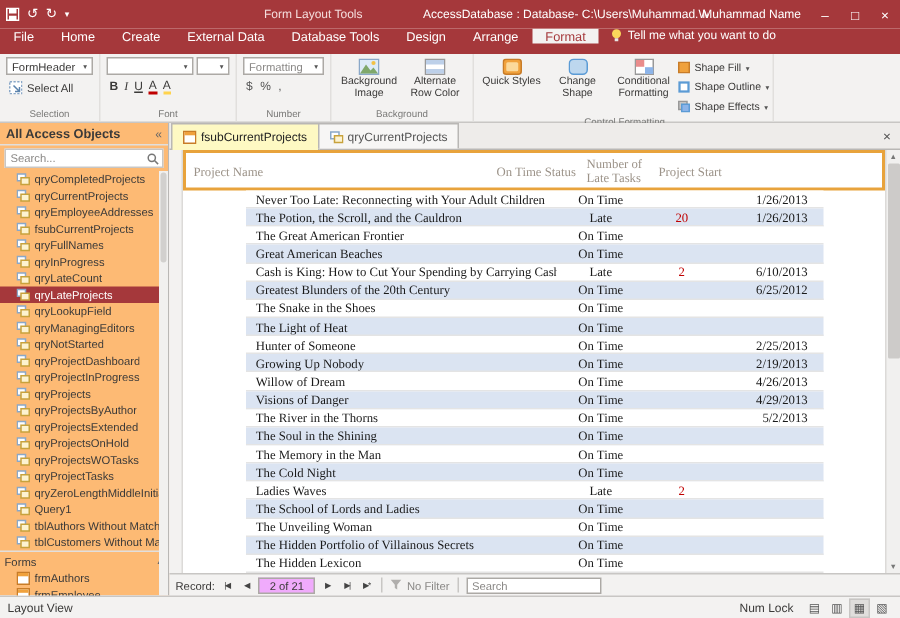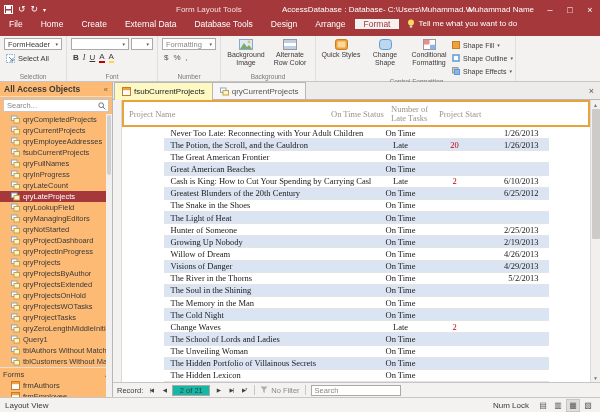--- a/index.html
+++ b/index.html
@@ -108,21 +108,21 @@
 
   
   .vscroll{flex:0 0 10px;background:#F1F0EF;border-left:1px solid #DCDAD8;display:flex;flex-direction:column;align-items:center;font-size:5px;color:#777;}
   .vs-arrow{height:9px;display:flex;align-items:center;justify-content:center;width:100%;flex:0 0 9px;}
   .vs-thumb{width:8px;background:#CDCBC9;border-radius:1px;height:130px;flex:0 0 130px;}
   .vs-spacer{flex:1;}
 
   
   .record-nav{flex:0 0 15px;background:#F3F2F1;border-top:1px solid #C8C6C4;display:flex;align-items:center;font-size:7.5px;color:#3b3a39;padding-left:4px;gap:3px;}
   .rn-btn{display:flex;align-items:center;justify-content:center;min-width:10px;height:11px;font-size:5.5px;color:#444;letter-spacing:-1px;}
-  .rn-pos{background:#14b8a6;border:1px solid #ACA9A5;height:11px;min-width:38px;display:flex;align-items:center;justify-content:center;padding:0 3px;font-size:7.5px;}
+  .rn-pos{background:#f0abfc;border:1px solid #ACA9A5;height:11px;min-width:38px;display:flex;align-items:center;justify-content:center;padding:0 3px;font-size:7.5px;}
   .rn-sep{width:1px;height:10px;background:#C8C6C4;margin:0 2px;}
   .rn-filter{display:flex;align-items:center;gap:3px;color:#8a8886;white-space:nowrap;}
   .rn-search{background:#fff;border:1px solid #ACA9A5;height:11px;width:90px;display:flex;align-items:flex-start;}
   .rn-search input{border:none;outline:none;width:100%;font-size:7.5px;padding:0 3px;font-family:inherit;background:transparent;color:#333;}
   .rn-search input::placeholder{color:#8a8886;}
 
   
   .statusbar{flex:0 0 15px;background:#F3F2F1;border-top:1px solid #C8C6C4;display:flex;align-items:center;font-size:8px;color:#3b3a39;padding:0 5px;}
   .st-right{margin-left:auto;display:flex;align-items:center;gap:7px;}
   .view-btns{display:flex;gap:1px;}
@@ -712,21 +712,21 @@
                 <div class="c-fill"></div>
               </div>
               <div class="grow">
                 <div class="c-name">The Cold Night</div>
                 <div class="c-status">On Time</div>
                 <div class="c-late"></div>
                 <div class="c-start"></div>
                 <div class="c-fill"></div>
               </div>
               <div class="grow">
-                <div class="c-name">Change Waves</div>
+                <div class="c-name">Ladies Waves</div>
                 <div class="c-status">Late</div>
                 <div class="c-late">2</div>
                 <div class="c-start"></div>
                 <div class="c-fill"></div>
               </div>
               <div class="grow">
                 <div class="c-name">The School of Lords and Ladies</div>
                 <div class="c-status">On Time</div>
                 <div class="c-late"></div>
                 <div class="c-start"></div>

